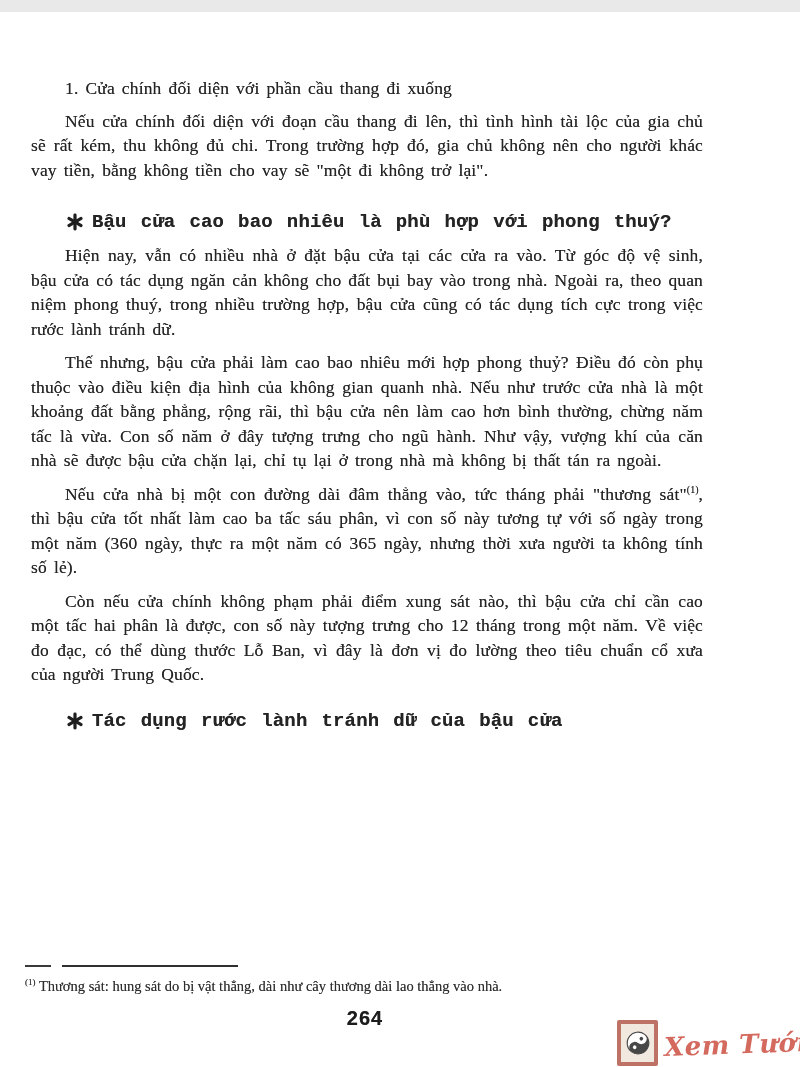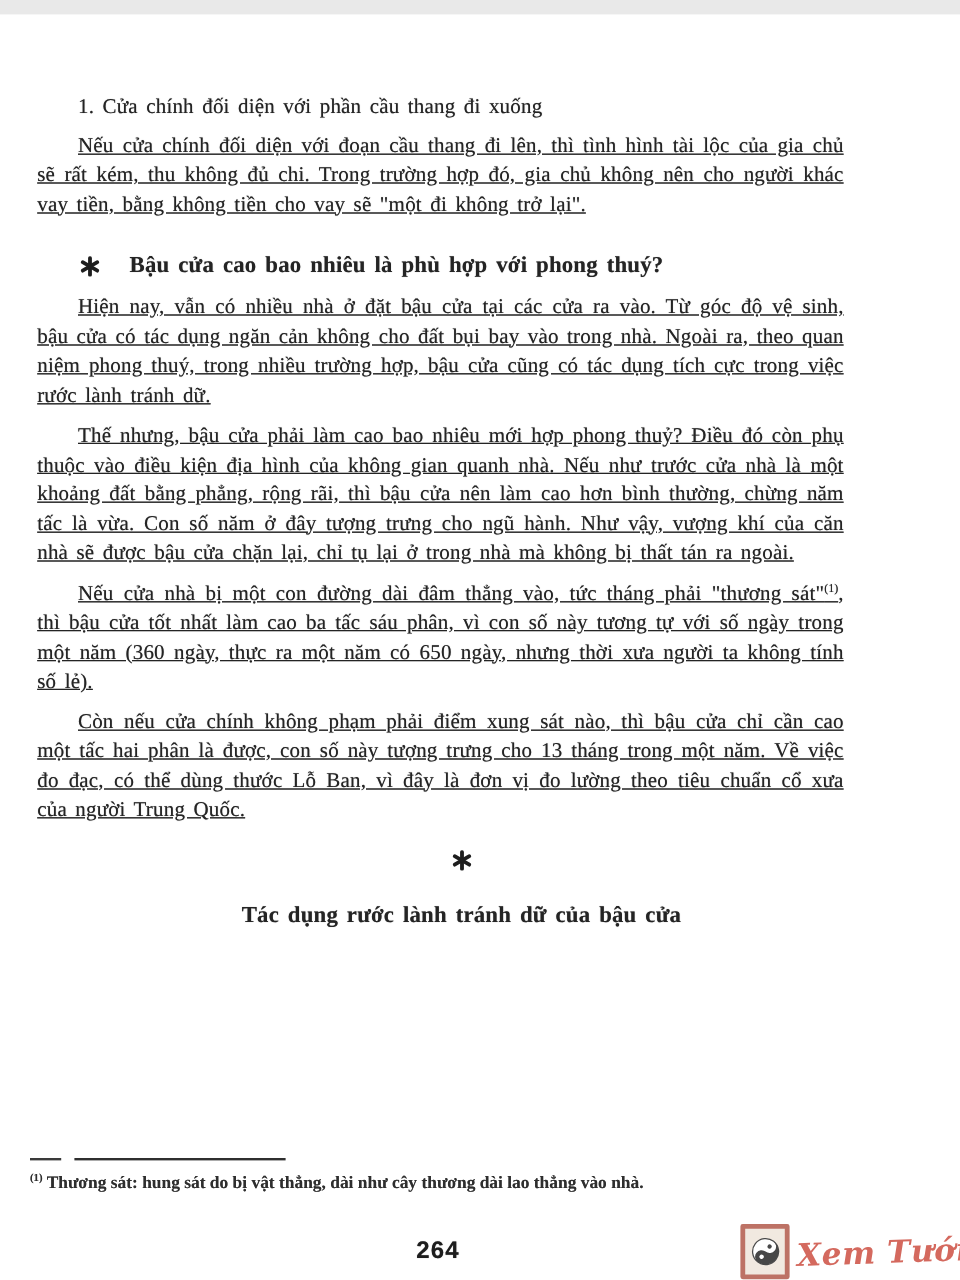--- a/index.html
+++ b/index.html
@@ -16,50 +16,49 @@
     position:absolute;
     left:31px;top:64px;width:672px;
     font-size:17.5px;
     line-height:24.5px;
     text-align:justify;
     word-spacing:2.5px;
     letter-spacing:0.15px;
     text-shadow:0 0 0.6px rgba(45,45,45,0.65);
   }
   .list-item{margin:0 0 8px 0;padding-left:34px;text-align:left;}
-  .para{margin:0 0 9px 0;text-indent:34px;text-decoration:underline;}
+  .para{margin:0 0 9px 0;text-indent:34px;}
   .para:last-child{margin-bottom:0;}
   .heading{
     margin:27px 0 8px 0;
     padding-left:35px;
     font-weight:bold;
     font-size:19px;
     line-height:26px;
     text-align:left;
     text-indent:0;
-    display:flex;align-items:center;gap:24px;
+    display:flex;align-items:center;gap:8px;font-family:Liberation Mono, monospace;
   }
-  .heading.second{margin-top:21px;flex-direction:column;}
+  .heading.second{margin-top:21px;}
   .star-icon{flex:0 0 auto;display:inline-block;width:18px;height:18px;}
   .fnref{font-size:10px;vertical-align:super;line-height:0;letter-spacing:0;}
   .footnote-block{
     position:absolute;left:25px;top:952px;width:720px;
     text-shadow:0 0 0.5px rgba(45,45,45,0.6);
-    font-weight:bold;
   }
   .footnote-rule{display:flex;align-items:center;gap:11px;height:4px;}
   .rule-dash{width:26px;border-top:2.5px solid #3a3a3a;}
   .rule-line{width:176px;border-top:2px solid #2f2f2f;}
   .footnote-text{
     margin-top:9px;
     font-size:14.5px;line-height:19px;color:#2e2e2e;text-align:left;
   }
   .footnote-text .fnref{font-size:9px;}
   .page-number{
-    position:absolute;left:285px;top:1019px;width:160px;
+    position:absolute;left:285px;top:995px;width:160px;
     text-align:center;
     font-family:"Liberation Sans","DejaVu Sans",sans-serif;
     font-weight:bold;font-size:20px;letter-spacing:1px;color:#1d1d1d;
     text-shadow:0 0 0.6px rgba(30,30,30,0.7);
   }
   .watermark{
     position:absolute;left:617px;top:1008px;
     display:flex;align-items:center;gap:6px;
   }
   .yinyang-frame{
@@ -98,22 +97,22 @@
             <rect x="7.4" y="0.5" width="3.2" height="17" rx="1.4" transform="rotate(60 9 9)"></rect>
             <rect x="7.4" y="0.5" width="3.2" height="17" rx="1.4" transform="rotate(120 9 9)"></rect>
           </g>
         </svg>
       </span>
       <span>Bậu cửa cao bao nhiêu là phù hợp với phong thuý?</span>
     </div>
 
     <p class="para">Hiện nay, vẫn có nhiều nhà ở đặt bậu cửa tại các cửa ra vào. Từ góc độ vệ sinh, bậu cửa có tác dụng ngăn cản không cho đất bụi bay vào trong nhà. Ngoài ra, theo quan niệm phong thuý, trong nhiều trường hợp, bậu cửa cũng có tác dụng tích cực trong việc rước lành tránh dữ.</p>
     <p class="para">Thế nhưng, bậu cửa phải làm cao bao nhiêu mới hợp phong thuỷ? Điều đó còn phụ thuộc vào điều kiện địa hình của không gian quanh nhà. Nếu như trước cửa nhà là một khoảng đất bằng phẳng, rộng rãi, thì bậu cửa nên làm cao hơn bình thường, chừng năm tấc là vừa. Con số năm ở đây tượng trưng cho ngũ hành. Như vậy, vượng khí của căn nhà sẽ được bậu cửa chặn lại, chỉ tụ lại ở trong nhà mà không bị thất tán ra ngoài.</p>
-    <p class="para"><span>Nếu cửa nhà bị một con đường dài đâm thẳng vào, tức tháng phải "thương sát"</span><sup class="fnref">(1)</sup><span>, thì bậu cửa tốt nhất làm cao ba tấc sáu phân, vì con số này tương tự với số ngày trong một năm (360 ngày, thực ra một năm có 650 ngày, nhưng thời xưa người ta không tính số lẻ).</span></p>
-    <p class="para">Còn nếu cửa chính không phạm phải điểm xung sát nào, thì bậu cửa chỉ cần cao một tấc hai phân là được, con số này tượng trưng cho 13 tháng trong một năm. Về việc đo đạc, có thể dùng thước Lỗ Ban, vì đây là đơn vị đo lường theo tiêu chuẩn cổ xưa của người Trung Quốc.</p>
+    <p class="para"><span>Nếu cửa nhà bị một con đường dài đâm thẳng vào, tức tháng phải "thương sát"</span><sup class="fnref">(1)</sup><span>, thì bậu cửa tốt nhất làm cao ba tấc sáu phân, vì con số này tương tự với số ngày trong một năm (360 ngày, thực ra một năm có 365 ngày, nhưng thời xưa người ta không tính số lẻ).</span></p>
+    <p class="para">Còn nếu cửa chính không phạm phải điểm xung sát nào, thì bậu cửa chỉ cần cao một tấc hai phân là được, con số này tượng trưng cho 12 tháng trong một năm. Về việc đo đạc, có thể dùng thước Lỗ Ban, vì đây là đơn vị đo lường theo tiêu chuẩn cổ xưa của người Trung Quốc.</p>
 
     <div class="heading second">
       <span class="star-icon">
         <svg width="18" height="18" viewBox="0 0 18 18">
           <g fill="#1e1e1e">
             <rect x="7.4" y="0.5" width="3.2" height="17" rx="1.4"></rect>
             <rect x="7.4" y="0.5" width="3.2" height="17" rx="1.4" transform="rotate(60 9 9)"></rect>
             <rect x="7.4" y="0.5" width="3.2" height="17" rx="1.4" transform="rotate(120 9 9)"></rect>
           </g>
         </svg>

